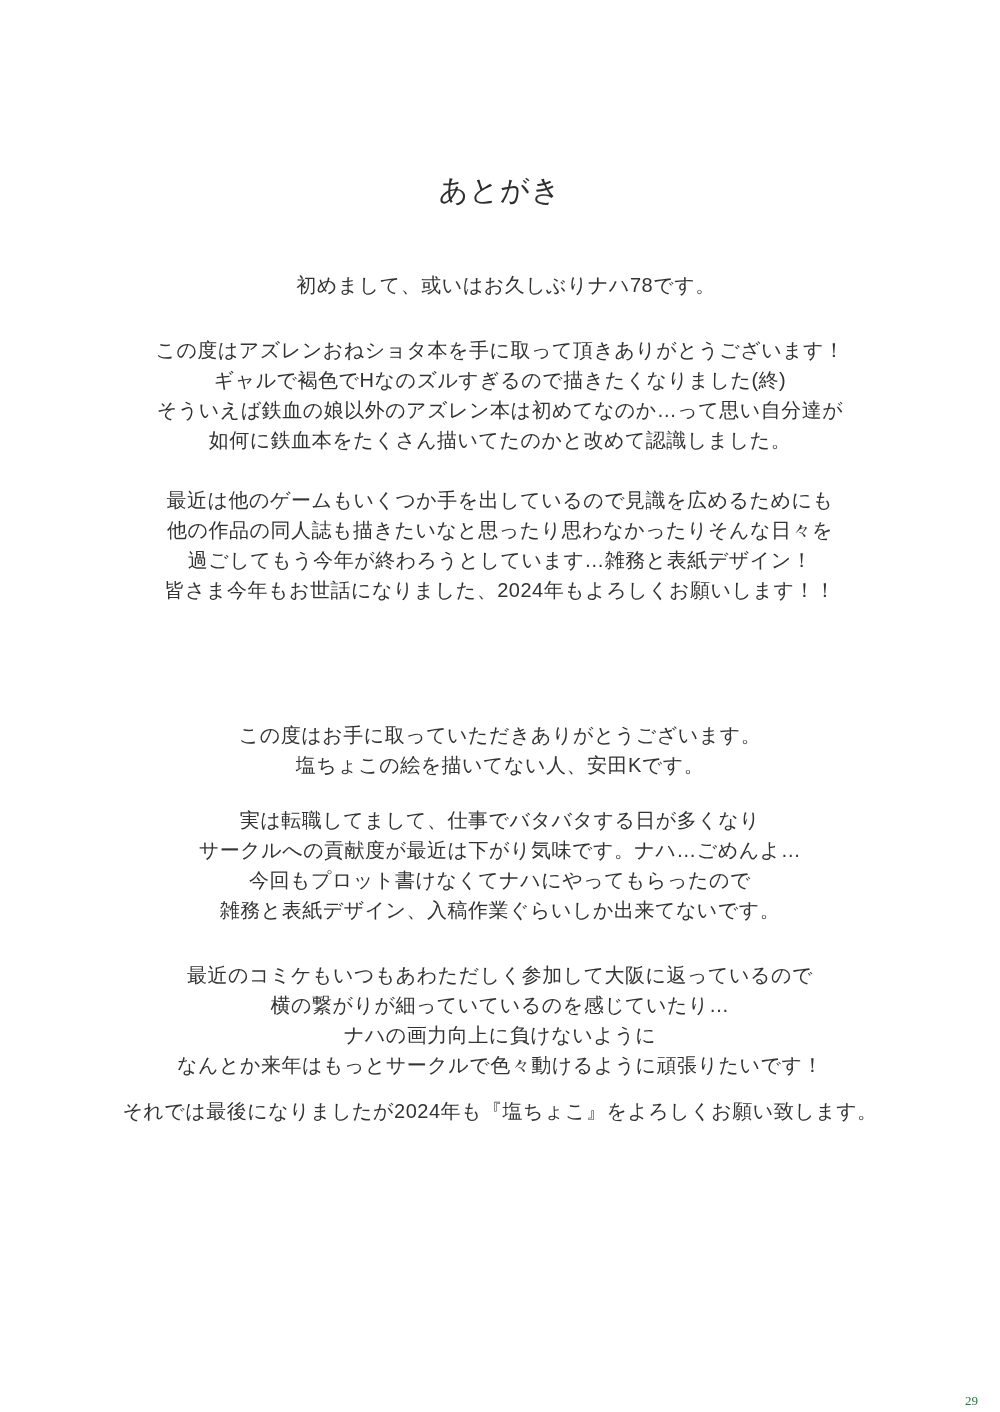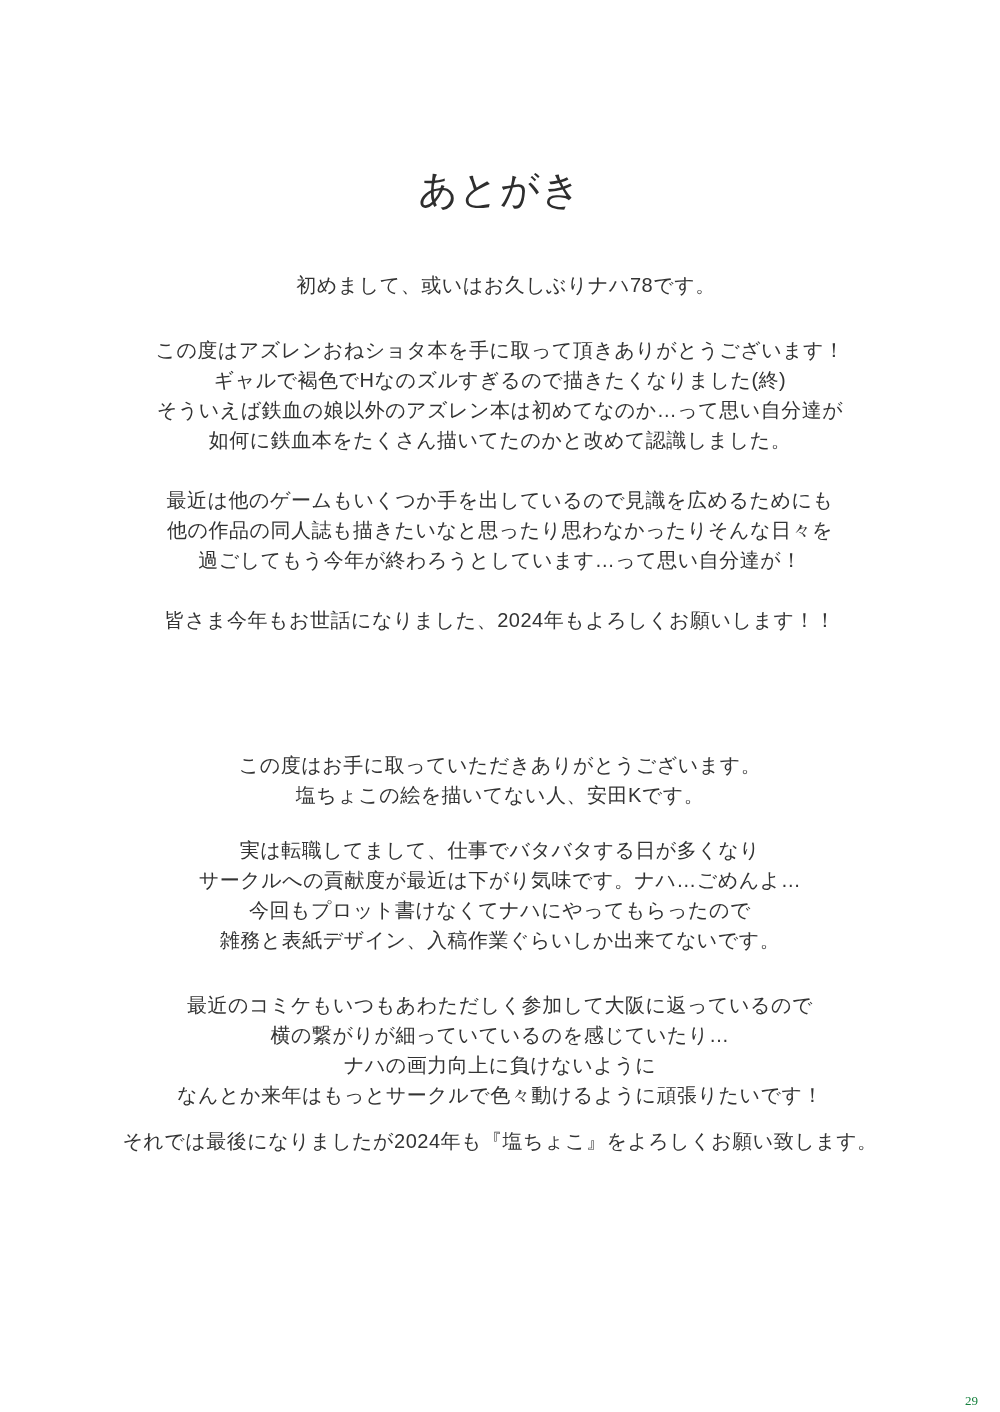--- a/index.html
+++ b/index.html
@@ -13,40 +13,40 @@
     height: 1412px;
     background: #ffffff;
     overflow: hidden;
     font-family: "Liberation Sans", "DejaVu Sans", sans-serif;
     color: #333333;
   }
   .page-title {
     margin: 0;
     padding-top: 172px;
     text-align: center;
-    font-size: 39px;
+    font-size: 29px;
     line-height: 36px;
     font-weight: normal;
     letter-spacing: 1px;
     color: #2e2e2e;
   }
   .content {
     text-align: center;
     font-size: 20px;
     line-height: 30px;
     letter-spacing: 0.5px;
   }
   .para { margin: 0; }
   .line {
     white-space: nowrap;
   }
   .s1p0 { margin-top: 62px; padding-left: 12px; }
   .s1p1 { margin-top: 35px; }
   .s1p2 { margin-top: 30px; }
-  .s1p3 { margin-top: 30px; }
+  .s1p3 { }
   .s2p0 { margin-top: 115px; }
   .s2p1 { margin-top: 25px; }
   .s2p2 { margin-top: 35px; }
   .s2p3 { margin-top: 16px; }
   .page-number {
     position: absolute;
     right: 22px;
     bottom: 4px;
     font-size: 13px;
     line-height: 14px;
@@ -69,21 +69,21 @@
       </div>
       <div class="para s1p1">
         <div class="line">この度はアズレンおねショタ本を手に取って頂きありがとうございます！</div>
         <div class="line">ギャルで褐色でHなのズルすぎるので描きたくなりました(終)</div>
         <div class="line">そういえば鉄血の娘以外のアズレン本は初めてなのか…って思い自分達が</div>
         <div class="line">如何に鉄血本をたくさん描いてたのかと改めて認識しました。</div>
       </div>
       <div class="para s1p2">
         <div class="line">最近は他のゲームもいくつか手を出しているので見識を広めるためにも</div>
         <div class="line">他の作品の同人誌も描きたいなと思ったり思わなかったりそんな日々を</div>
-        <div class="line">過ごしてもう今年が終わろうとしています…って思い自分達が！</div>
+        <div class="line">過ごしてもう今年が終わろうとしています…雑務と表紙デザイン！</div>
       </div>
       <div class="para s1p3">
         <div class="line">皆さま今年もお世話になりました、2024年もよろしくお願いします！！</div>
       </div>
     </div>
 
     <div>
       <div class="para s2p0">
         <div class="line">この度はお手に取っていただきありがとうございます。</div>
         <div class="line">塩ちょこの絵を描いてない人、安田Kです。</div>

